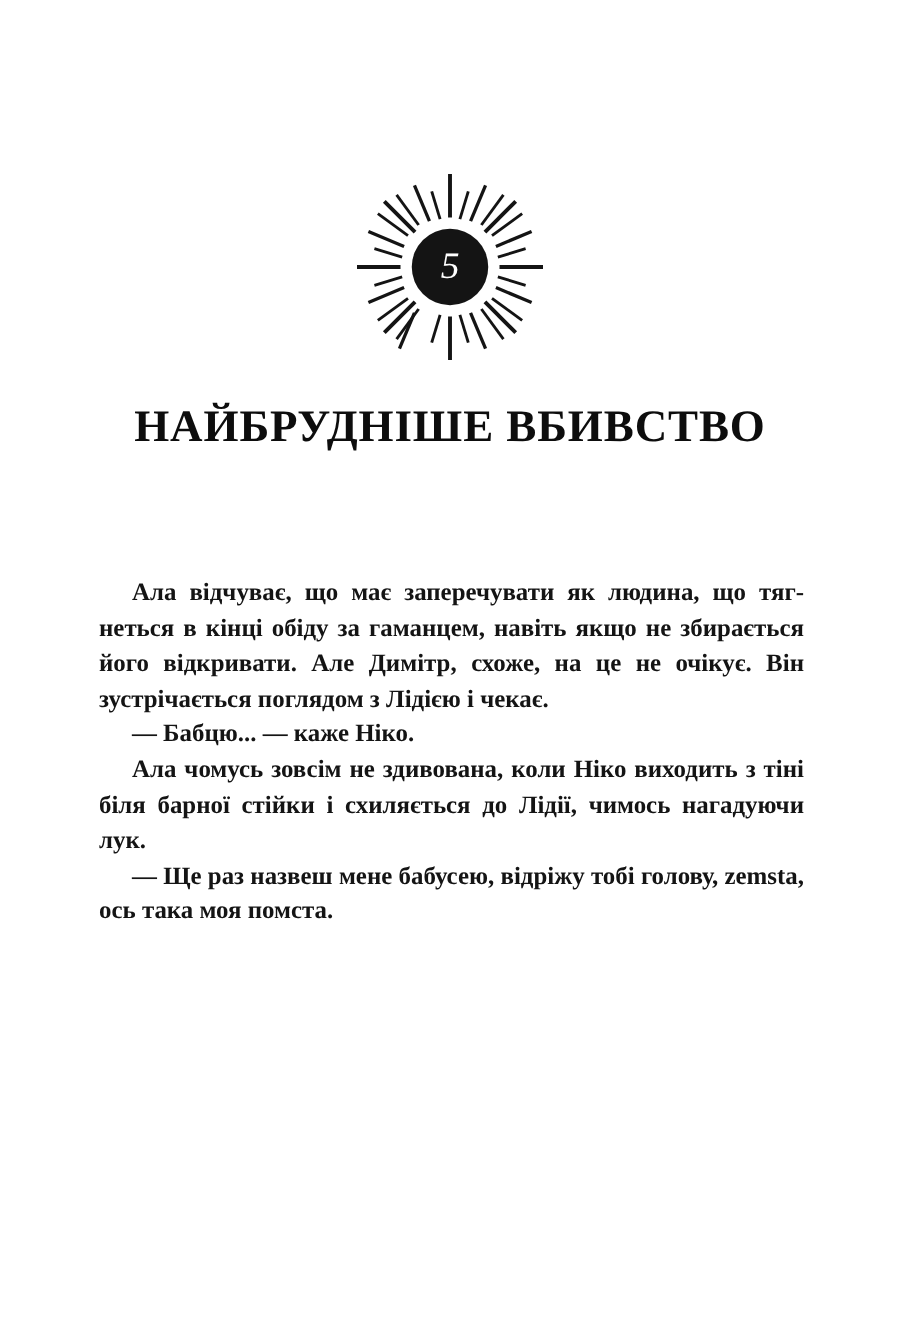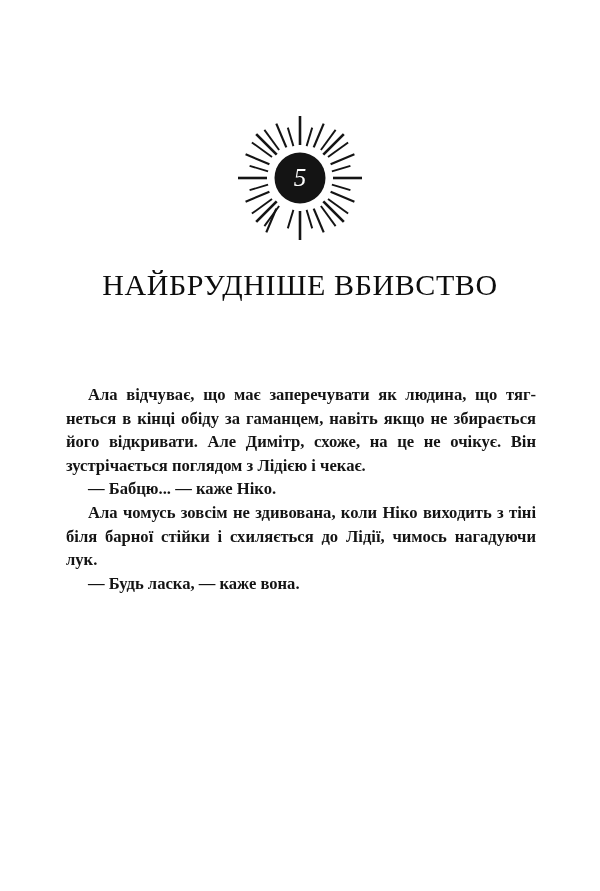--- a/index.html
+++ b/index.html
@@ -67,21 +67,21 @@
   }
 
   
   .chapter-title {
     position: absolute;
     left: 0;
     top: 248px;
     width: 600px;
     text-align: center;
     font-family: "Liberation Serif", "DejaVu Serif", serif;
-    font-weight: normal;
+    font-weight: bold;
     font-size: 30px;
     line-height: 34px;
     letter-spacing: 0.6px;
     color: #0d0d0d;
     white-space: nowrap;
   }
 
   
   .body-text {
     position: absolute;
@@ -168,17 +168,17 @@
       <div class="ornament-number">5</div>
     </div>
   </div>
 
   <h1 class="chapter-title">НАЙБРУДНІШЕ ВБИВСТВО</h1>
 
   <div class="body-text">
     <p class="indent">Ала відчуває, що має заперечувати як людина, що тяг­неться в кінці обіду за гаманцем, навіть якщо не збира­ється його відкривати. Але Димітр, схоже, на це не очі­кує. Він зустрічається поглядом з Лідією і чекає.</p>
     <p class="indent">— Бабцю... — каже Ніко.</p>
     <p class="indent">Ала чомусь зовсім не здивована, коли Ніко виходить з тіні біля барної стійки і схиляється до Лідії, чимось нага­дуючи лук.</p>
-    <p class="indent">— Будь ласка, — каже вона.</p>
+    <p class="indent">— Ще раз назвеш мене бабусею, відріжу тобі голову, zemsta, ось така моя помста.</p>
   </div>
 
   <div class="clip-bottom"></div>
 </div>
 
 </body></html>

